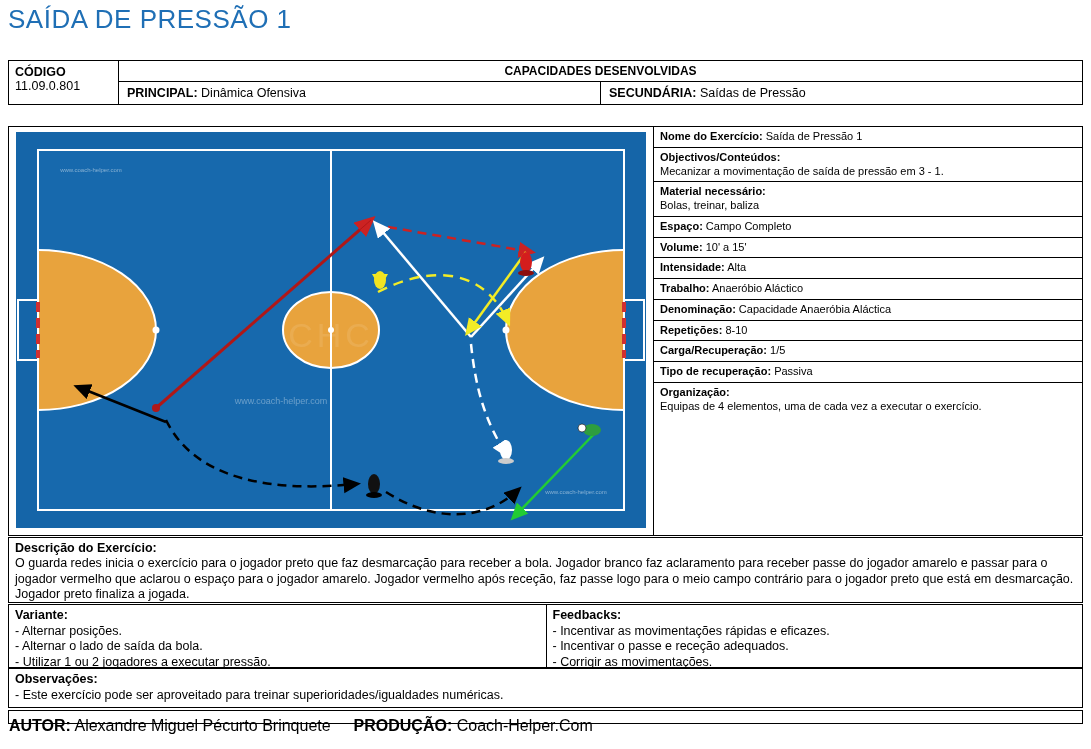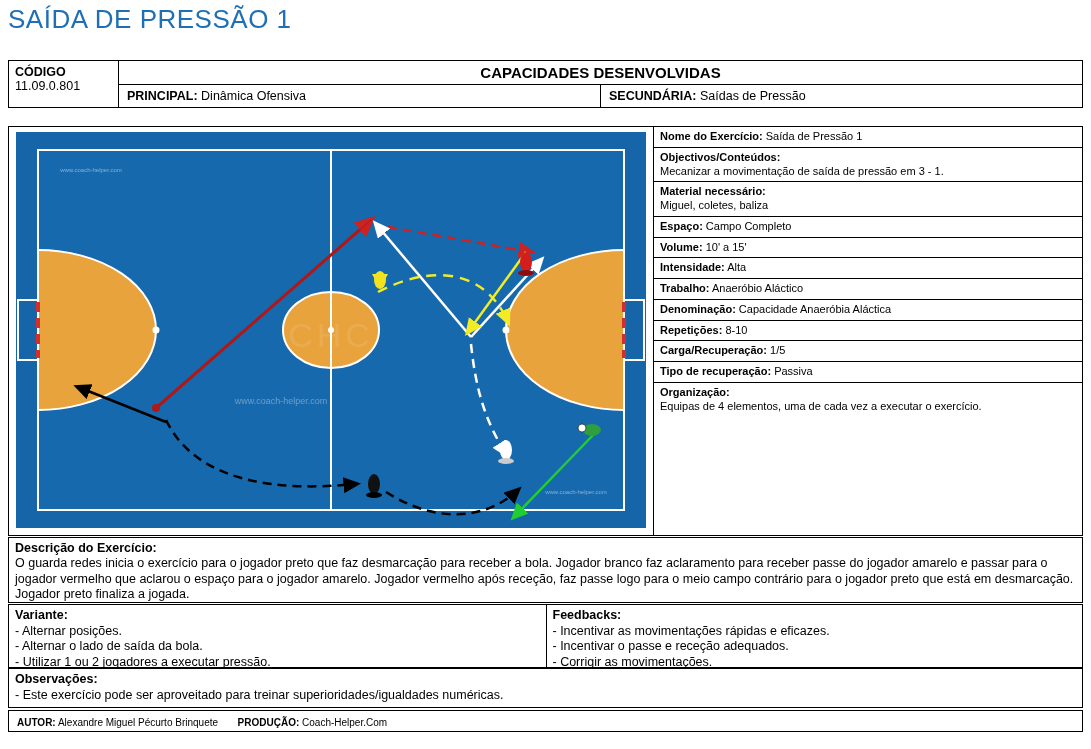--- a/index.html
+++ b/index.html
@@ -37,21 +37,21 @@
     border-right: 1px solid #000;
     padding: 4px 20px 3px 6px;
     font-size: 12.5px;
   }
   .hdr-left .lbl { font-weight: bold; }
   .hdr-left .val { font-size: 12.5px; }
   .hdr-right { flex: 1; display: flex; flex-direction: column; }
   .hdr-cap {
     text-align: center;
     font-weight: bold;
-    font-size: 15px;
+    font-size: 12px;
     padding: 3px 0 3px 0;
     border-bottom: 1px solid #000;
   }
   .hdr-row2 { display: flex; flex-direction: row; }
   .hdr-cell {
     padding: 4px 8px;
     font-size: 12.5px;
     flex: 1;
   }
   .hdr-cell.left-border { border-left: 1px solid #000; }
@@ -129,24 +129,24 @@
     font-size: 12.5px;
     line-height: 1.25;
   }
   .obs b { font-weight: bold; }
 
   
   .footer {
     position: absolute;
     left: 8px; top: 710px;
     width: 1075px;
-    height: 22px;
-    border: 1px solid #000;
-    padding: 6px 8px;
-    font-size: 10px;
+    height: 14px;
+    border: 1px solid #000;
+    padding: 6px 0;
+    font-size: 16px;
   }
   .footer b { font-weight: bold; }
   .footer .sep { display: inline-block; width: 14px; }
 
   
   .court { position: relative; width: 630px; height: 396px; }
 </style>
 </head>
 <body>
 
@@ -289,21 +289,21 @@
       <div class="info-row">
         <b>Nome do Exercício:</b>
         <span>Saída de Pressão 1</span>
       </div>
       <div class="info-row">
         <div><b>Objectivos/Conteúdos:</b></div>
         <div>Mecanizar a movimentação de saída de pressão em 3 - 1.</div>
       </div>
       <div class="info-row">
         <div><b>Material necessário:</b></div>
-        <div>Miguel, coletes, baliza</div>
+        <div>Bolas, treinar, baliza</div>
       </div>
       <div class="info-row">
         <b>Espaço:</b>
         <span>Campo Completo</span>
       </div>
       <div class="info-row">
         <b>Volume:</b>
         <span>10' a 15'</span>
       </div>
       <div class="info-row">

